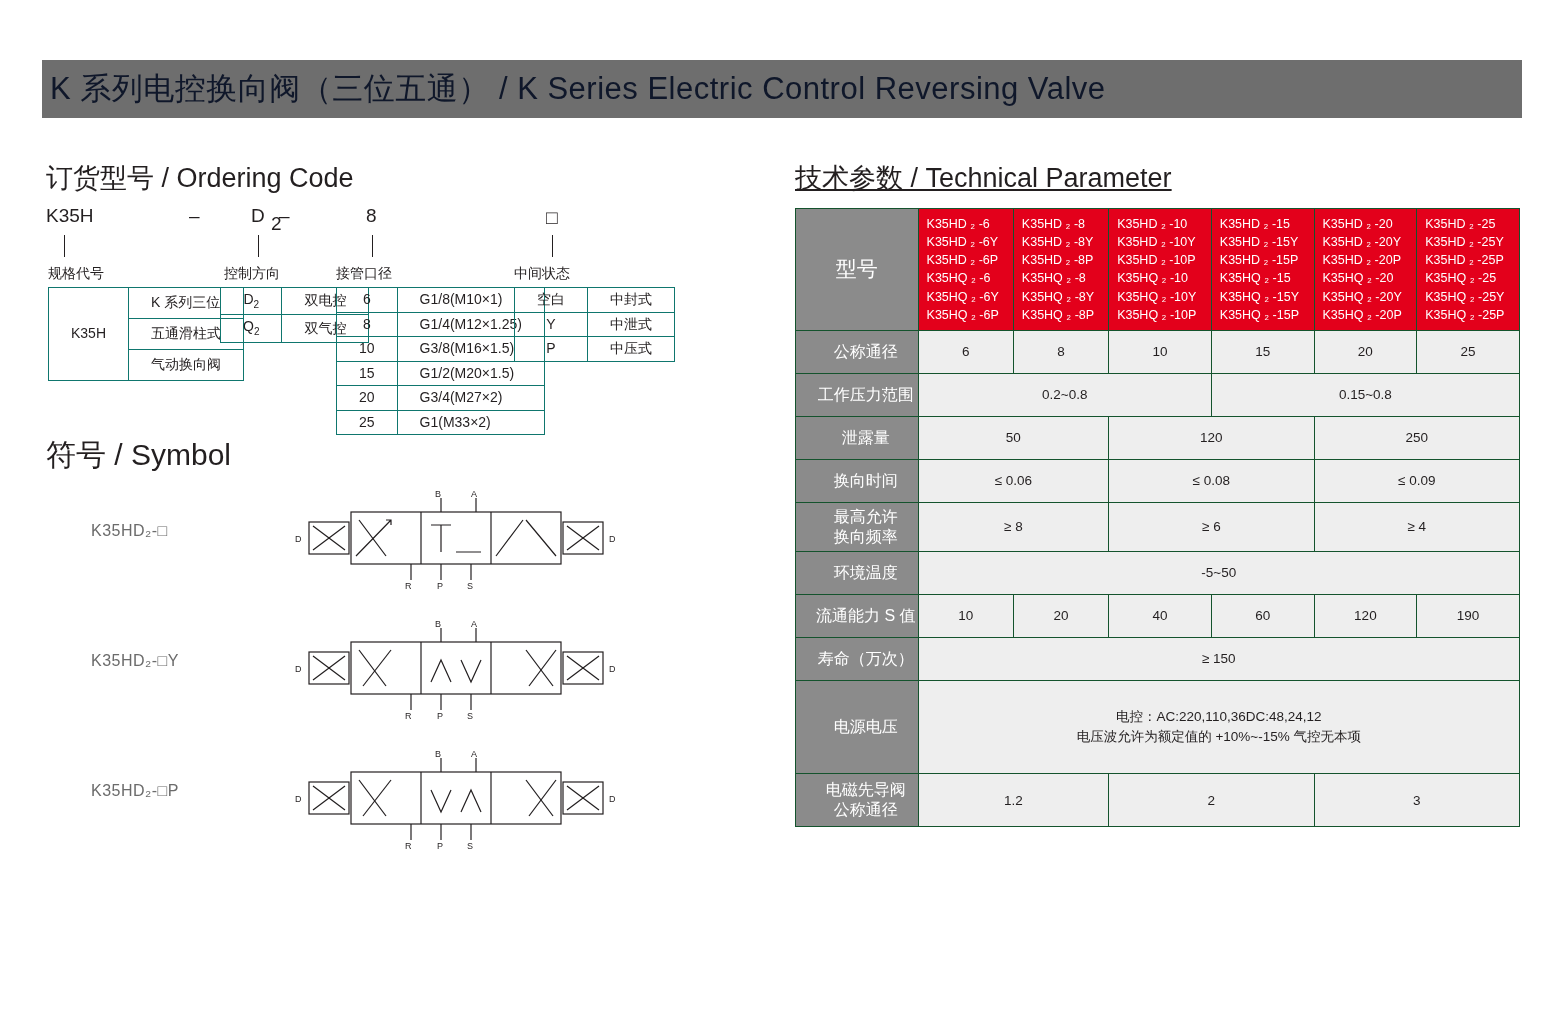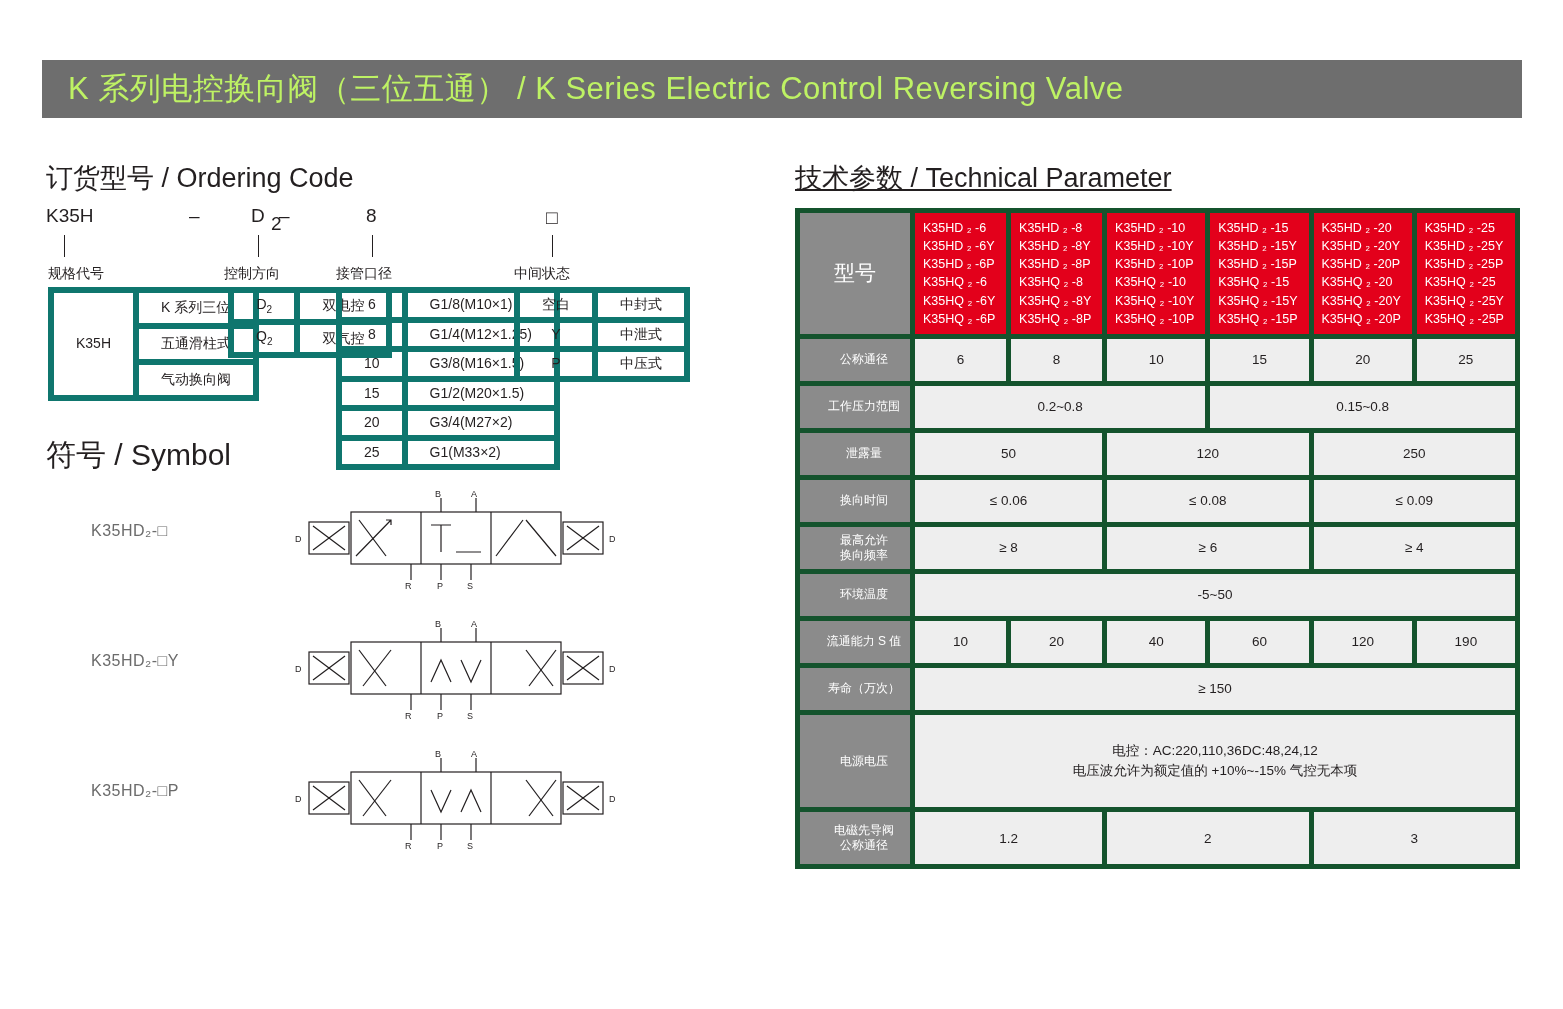--- a/index.html
+++ b/index.html
@@ -11,22 +11,22 @@
     position:relative;
     overflow:hidden;
   }
   
   .header-bar{
     position:absolute;left:42px;top:60px;width:1480px;height:58px;
     background:#6e6e6e;
     display:flex;align-items:center;
   }
   .header-bar .title{
-    color:#bef264;font-size:31px;letter-spacing:0.5px;
-    padding-left:26px;white-space:nowrap;font-weight:400;
+    color:#0f172a;font-size:31px;letter-spacing:0.5px;
+    padding-left:8px;white-space:nowrap;font-weight:400;
   }
   
   .sec-title{
     position:absolute;font-size:27px;color:#231f20;white-space:nowrap;
   }
   #ordering-title{left:46px;top:160px;}
   #symbol-title{left:46px;top:435px;font-size:30px;}
   #tech-title{left:795px;top:160px;text-decoration:underline;}
 
   
@@ -37,21 +37,21 @@
   .cl-d1{left:143px;top:0;}
   .cl-d2sub{left:171px;top:8px;font-size:13px;}
   .cl-d3{left:233px;top:0;}
   .cl-box{left:462px;top:2px;font-size:17px;}
 
   .tick{position:absolute;width:1px;background:#231f20;top:30px;height:22px;}
 
   .lbl{position:absolute;font-size:14px;top:60px;white-space:nowrap;}
 
   table.mini{position:absolute;border-collapse:collapse;font-size:14px;}
-  table.mini td{border:6px solid #0f766e;padding:3px 22px;white-space:nowrap;line-height:1.25;}
+  table.mini td{border:1px solid #0f766e;padding:3px 22px;white-space:nowrap;line-height:1.25;}
   table.mini td.narrow{text-align:center;}
   #tbl-spec{left:6px;top:82px;}
   #tbl-spec td{height:24px;}
   #tbl-dir{left:140px;top:82px;}
   #tbl-port{left:248px;top:82px;}
   #tbl-mid{left:432px;top:82px;}
   .sub{font-size:10px;vertical-align:sub;}
 
   
   .sym-row{position:absolute;left:46px;width:700px;height:110px;}
@@ -60,29 +60,29 @@
   #sym3{top:750px;}
   .sym-label{position:absolute;left:45px;top:32px;font-size:16px;color:#6b6b6b;letter-spacing:0.5px;white-space:nowrap;}
   .sym-fig{position:absolute;left:245px;top:0;}
 
   
   .tech{
     position:absolute;left:795px;top:208px;width:725px;
     border-collapse:collapse;font-size:13.5px;
   }
   .tech td,.tech th{
-    border:5px solid #14532d;
+    border:1px solid #14532d;
     text-align:center;vertical-align:middle;
     padding:4px 2px;
     background:#eeeeee;
     font-weight:400;
     color:#231f20;
   }
   .tech td.rowhead{
-    background:#8b8b8b;color:#ffffff;width:88px;white-space:nowrap;font-size:12px;line-height:1.25;padding-left:20px;
+    background:#8b8b8b;color:#ffffff;width:88px;white-space:nowrap;font-size:16px;line-height:1.25;padding-left:20px;
   }
   .tech td.modelhead{
     background:#8b8b8b;color:#ffffff;font-size:21px;
   }
   .tech td.redcell{
     background:#e3001b;color:#ffffff;text-align:left;padding:6px 8px;
     font-size:12.5px;line-height:1.45;white-space:nowrap;
   }
   .tech td.val{background:#eeeeee;height:34px;}
   .power{line-height:1.5;font-size:13.5px;}
@@ -125,21 +125,21 @@
     </tr>
     <tr>
           <td>五通滑柱式</td>
         </tr>
     <tr>
           <td>气动换向阀</td>
         </tr>
   </tbody>
     </table>
 
-  <table class="mini" id="tbl-dir" style="left:182px;">
+  <table class="mini" id="tbl-dir" style="left:174px;">
     <tbody>
         <tr>
       <td class="narrow"><span>D</span><span class="sub">2</span></td>
       <td>双电控</td>
     </tr>
     <tr>
       <td class="narrow"><span>Q</span><span class="sub">2</span></td>
       <td>双气控</td>
     </tr>
   </tbody>

